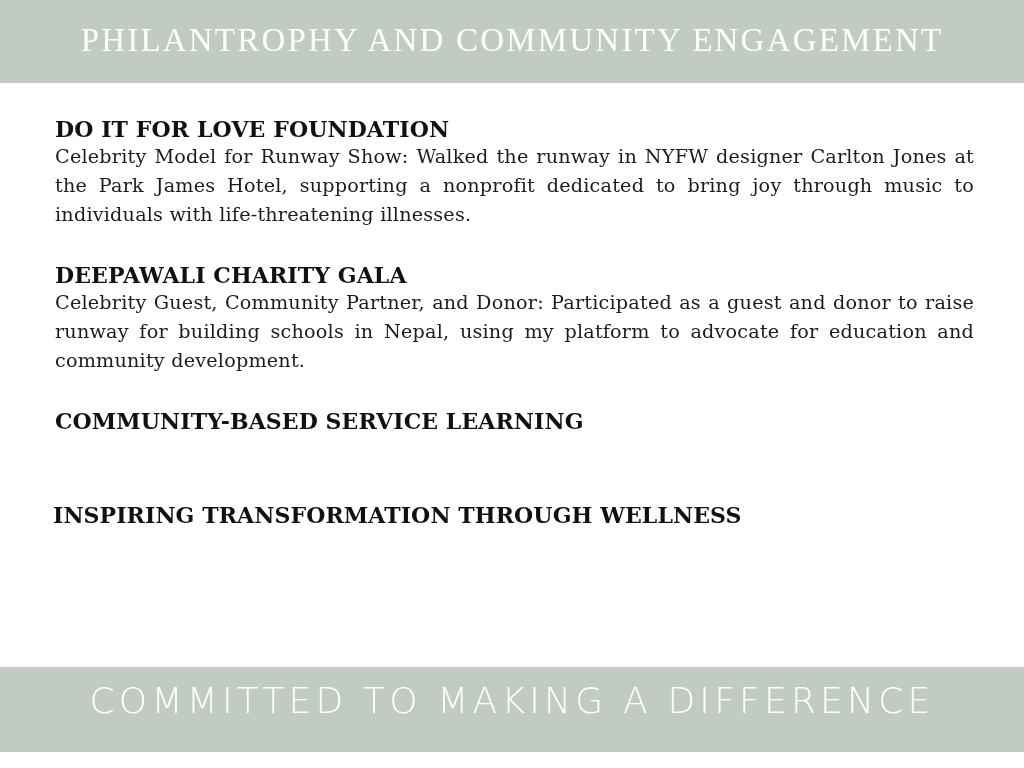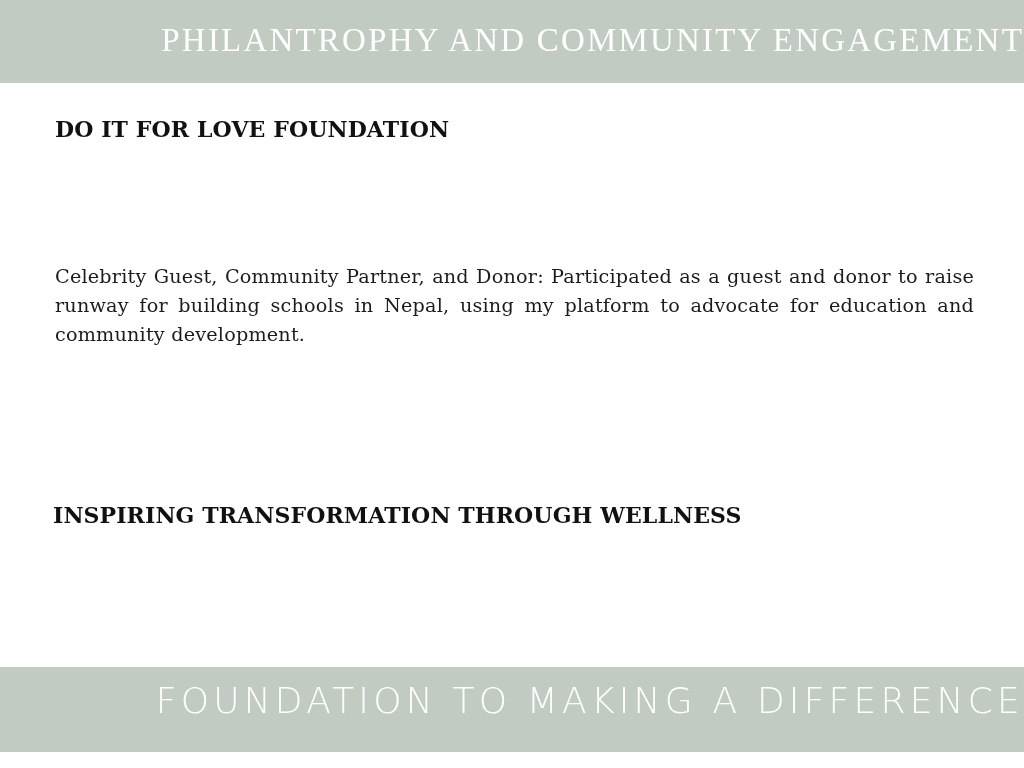--- a/index.html
+++ b/index.html
@@ -2,21 +2,21 @@
 <html><head>
   <meta charset="utf-8">
   <style>
     html, body { margin: 0; padding: 0; }
     body {
       width: 1024px; height: 768px; background: #ffffff; position: relative; overflow: hidden;
       font-family: "DejaVu Serif", serif; color: #1a1a1a;
     }
     .band {
       position: absolute; left: 0; width: 1024px; background: #c1cbc2;
-      display: flex; align-items: center; justify-content: flex-end; color: #ffffff;
+      display: flex; align-items: center; justify-content: center; color: #ffffff;
     }
     .header { top: 0; height: 83px; }
     .header .title {
       font-family: "Liberation Serif", serif; font-size: 33px; letter-spacing: 2.2px;
       transform: scaleY(1.05); white-space: nowrap; margin-top: -4px;
     }
     .footer { top: 667px; height: 85px; }
     .footer .title {
       font-family: "DejaVu Sans", sans-serif; font-weight: 200; font-size: 36px;
       letter-spacing: 4.2px; white-space: nowrap; margin-top: -18px;
@@ -36,26 +36,29 @@
 </head>
 <body>
 
 <div class="band header">
   <div class="title">PHILANTROPHY AND COMMUNITY ENGAGEMENT</div>
 </div>
 
 <div class="content">
   <div class="section" style="top:0px;">
     <h2>DO IT FOR LOVE FOUNDATION</h2>
+    <p>Celebrity Model for Runway Show: Walked the runway in NYFW designer Carlton Jones at the Park James Hotel, supporting a nonprofit dedicated to bring joy through music to individuals with life-threatening illnesses.</p>
   </div>
   <div class="section" style="top:146px;">
+    <h2>DEEPAWALI CHARITY GALA</h2>
     <p>Celebrity Guest, Community Partner, and Donor: Participated as a guest and donor to raise runway for building schools in Nepal, using my platform to advocate for education and community development.</p>
   </div>
   <div class="section" style="top:292px;">
+    <h2>COMMUNITY-BASED SERVICE LEARNING</h2>
   </div>
   <div class="section" style="top:386px; left:-2px;">
     <h2>INSPIRING TRANSFORMATION THROUGH WELLNESS</h2>
   </div>
 </div>
 
 <div class="band footer">
-  <div class="title">FOUNDATION TO MAKING A DIFFERENCE</div>
+  <div class="title">COMMITTED TO MAKING A DIFFERENCE</div>
 </div>
 
 </body></html>

